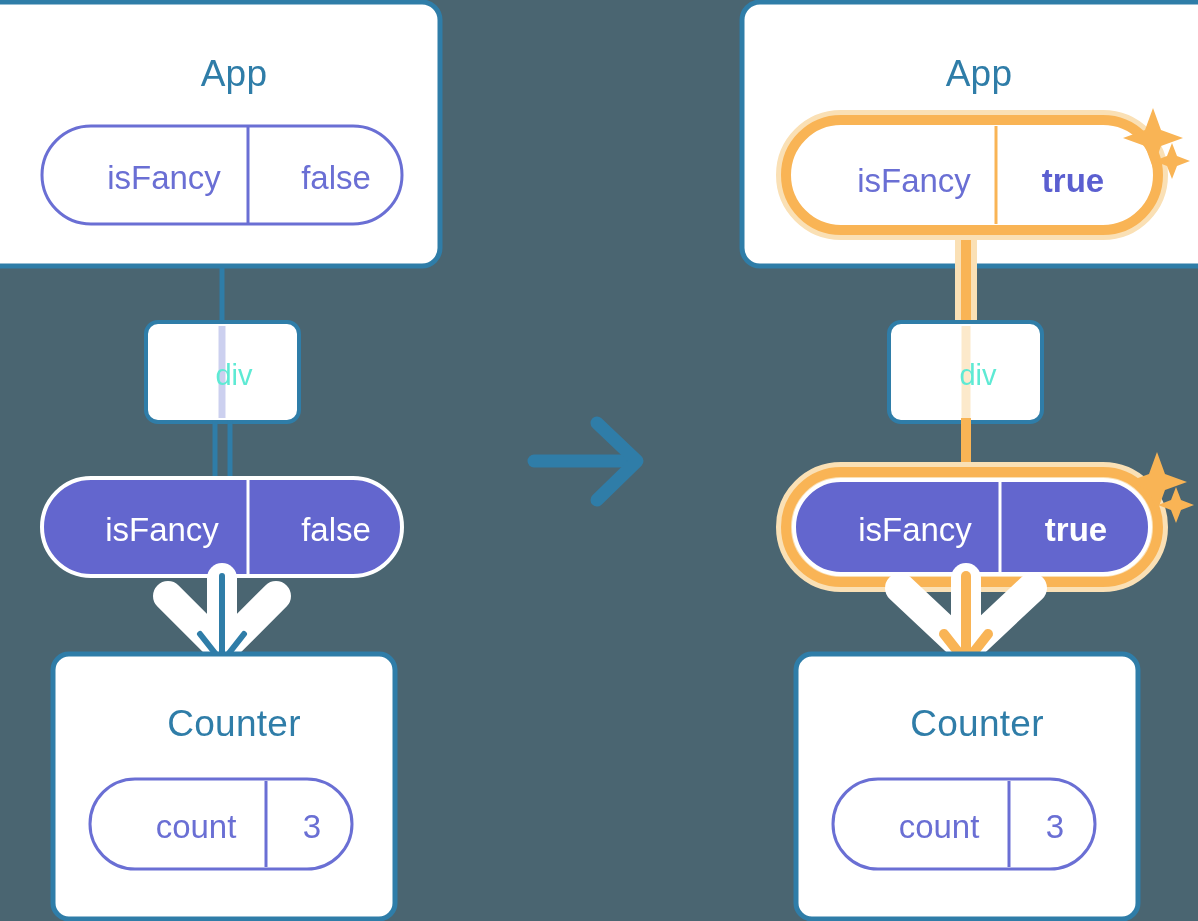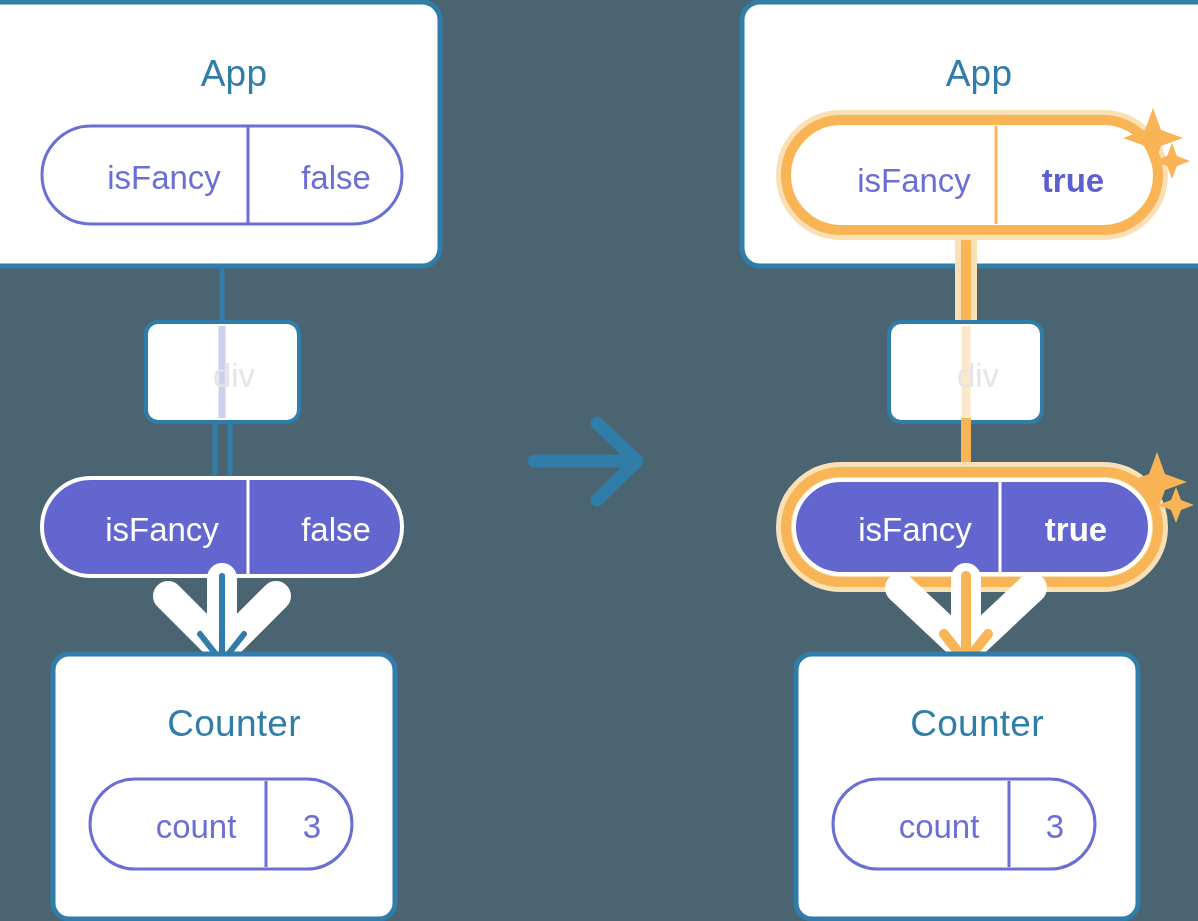--- a/index.html
+++ b/index.html
@@ -41,22 +41,22 @@
     line-height: 1;
   }
   .component-title {
     color: #2f7da8;
     font-size: 37px;
     font-weight: 400;
     transform: translate(-50%, -50%);
     letter-spacing: 0.3px;
   }
   .node-title {
-    color: #e5e5e5;
-    font-size: 33px;
+    color: #5eead4;
+    font-size: 29px;
     font-weight: 400;
     transform: translate(-50%, -50%);
   }
   .pill-text-light {
     color: #6a6fd4;
     font-size: 33px;
     font-weight: 400;
     transform: translate(-50%, -50%);
   }
   .pill-text-light.bold {

